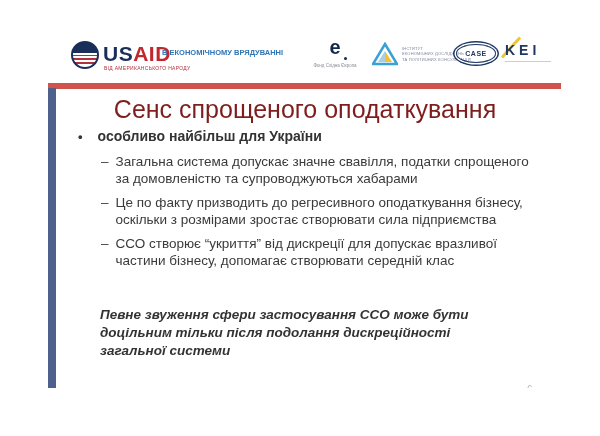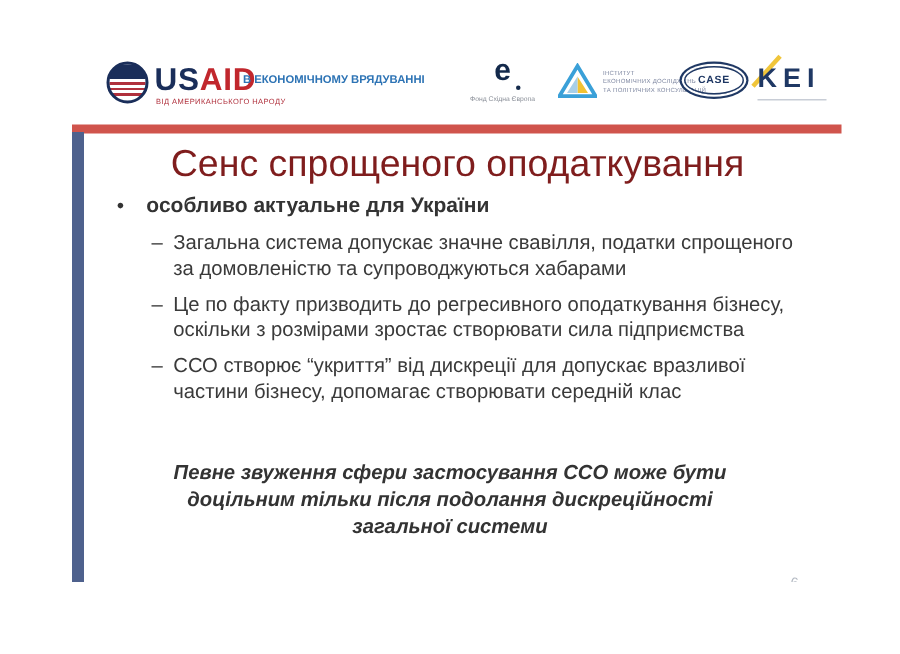--- a/index.html
+++ b/index.html
@@ -33,42 +33,42 @@
 
   .case { position:absolute; left:455px; top:44px; width:42px; text-align:center; }
   .case-oval {
     width:38px; height:17px; margin:0 auto; border:1.5px solid #1f3864; border-radius:50%;
     display:flex; align-items:center; justify-content:center;
     box-shadow:0 0 0 1.5px #ffffff, 0 0 0 3px #1f3864;
   }
   .case-label { font-size:7px; font-weight:bold; color:#1f3864; letter-spacing:0.5px; }
 
   .kei { position:absolute; left:505px; top:42px; width:48px; }
-  .kei-label { position:relative; font-size:18px; font-weight:bold; color:#1f3864; letter-spacing:4px; z-index:2; }
+  .kei-label { position:relative; font-size:14px; font-weight:bold; color:#1f3864; letter-spacing:4px; z-index:2; }
   .kei-swoosh { position:absolute; left:-3px; top:14px; width:27px; height:3px; background:#f0c53a; transform:rotate(-48deg); transform-origin:left center; z-index:1; }
   .kei-subline { width:46px; height:1px; background:#c8cdd6; margin-top:3px; }
 
   
   .bar-red  { position:absolute; left:48px; top:83px; width:513px; height:6px; background:#d0544c; }
   .bar-blue { position:absolute; left:48px; top:88px; width:8px; height:322px; background:#4e618d; }
 
   
   .title { position:absolute; left:60px; top:95px; width:490px; text-align:center; font-size:25px; color:#7f1d1d; }
 
   .bullet1 { position:absolute; left:78px; top:128px; width:480px; color:#333333; display:flex; align-items:baseline; }
   .b1-marker { font-size:13px; font-weight:bold; margin-right:9px; }
   .b1-lead { font-size:16px; font-weight:bold; white-space:nowrap; }
   .b1-rest { font-size:14px; font-weight:bold; margin-left:6px; white-space:nowrap; }
 
   .sublist { position:absolute; left:101px; top:153px; width:436px; }
   .subitem { display:flex; margin-bottom:7px; font-size:13.5px; color:#3a3a3a; line-height:17px; }
   .sub-marker { flex:0 0 auto; margin-right:7px; }
 
   .callout {
-    position:absolute; left:100px; top:306px; width:400px; text-align:center;
+    position:absolute; left:100px; top:306px; width:400px; 
     font-weight:bold; font-style:italic; font-size:13.5px; color:#333333; line-height:18px;
   }
 
   .pagenum { position:absolute; left:527px; top:384px; font-size:10px; color:#b3b9c2; }
 </style>
 </head>
 <body>
 
 <div class="slide">
 
@@ -111,21 +111,21 @@
     <div class="kei-subline"></div>
   </div>
 
   <div class="bar-red"></div>
   <div class="bar-blue"></div>
 
   <div class="title">Сенс спрощеного оподаткування</div>
 
   <div class="bullet1">
     <span class="b1-marker">•</span>
-    <span class="b1-rest">особливо актуальне для України</span>
+    <span class="b1-rest">особливо найбільш для України</span>
   </div>
 
   <div class="sublist">
     <div class="subitem">
       <span class="sub-marker">–</span>
       <span>Загальна система допускає значне свавілля, податки спрощеного за домовленістю та супроводжуються хабарами</span>
     </div>
     <div class="subitem">
       <span class="sub-marker">–</span>
       <span>Це по факту призводить до регресивного оподаткування бізнесу, оскільки з розмірами зростає створювати сила підприємства</span>

